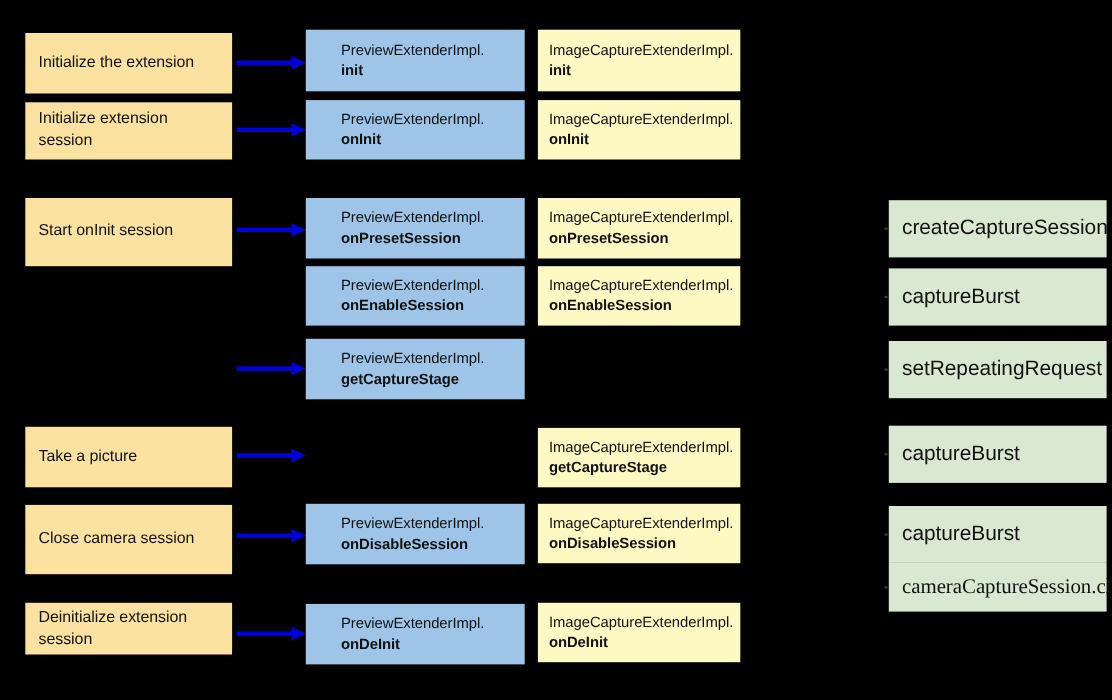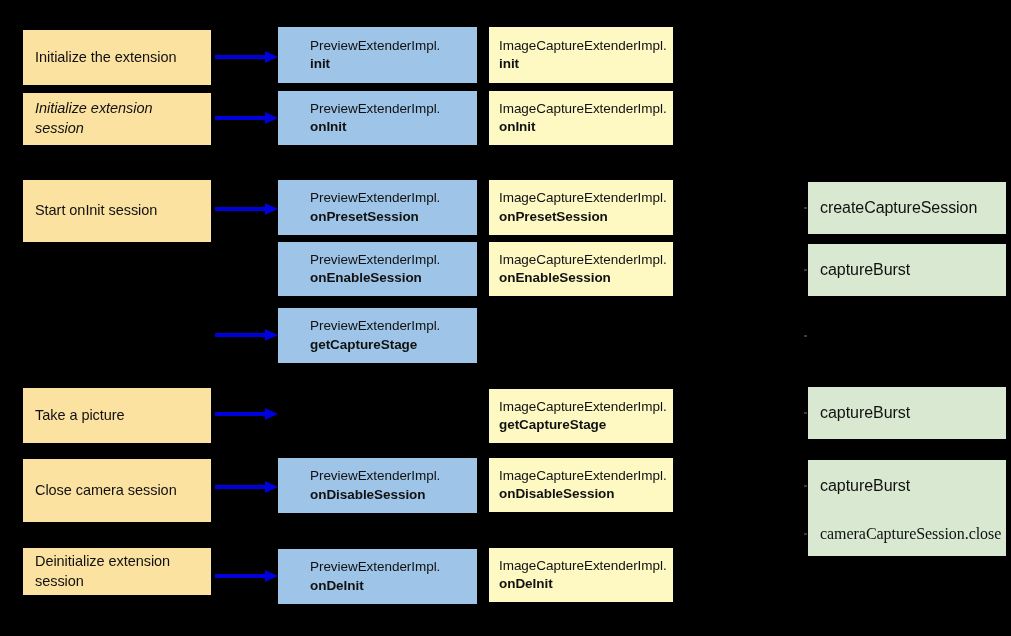--- a/index.html
+++ b/index.html
@@ -40,21 +40,21 @@
   }
   .box.preview {
     background: #9EC4E8;
     padding-left: 32px;
   }
   .box.imagecap {
     background: #fef9c3;
   }
   .box.camera2 {
     background: #D9E8D0;
-    font-size: 16px;
+    font-size: 19px;
     padding-left: 12px;
   }
   .cls {
     display: block;
     font-weight: normal;
   }
   .mth {
     display: block;
     font-weight: bold;
   }
@@ -100,21 +100,21 @@
       <div class="head" style="left: 50px;"></div>
     </div>
     <div class="box preview" style="left: 278px; width: 199px; top: 27px; height: 56px;">
       <span class="cls">PreviewExtenderImpl.</span>
       <span class="mth">init</span>
     </div>
     <div class="box imagecap" style="left: 489px; width: 184px; top: 27px; height: 56px;">
       <span class="cls">ImageCaptureExtenderImpl.</span>
       <span class="mth">init</span>
     </div>
-    <div class="box stage" style="left: 23px; width: 188px; top: 93px; height: 52px; font-style: italic;">
+    <div class="box stage" style="left: 23px; width: 188px; top: 93px; height: 52px;">
       <span class="stage-line">Initialize extension</span>
       <span class="stage-line">session</span>
     </div>
     <div class="arrow" style="left: 215px; width: 63px; top: 112px;">
       <div class="shaft" style="width: 51px;"></div>
       <div class="head" style="left: 50px;"></div>
     </div>
     <div class="box preview" style="left: 278px; width: 199px; top: 91px; height: 54px;">
       <span class="cls">PreviewExtenderImpl.</span>
       <span class="mth">onInit</span>
@@ -154,20 +154,23 @@
       <span>captureBurst</span>
     </div>
     <div class="tick" style="left: 804px; top: 269px;"></div>
     <div class="arrow" style="left: 215px; width: 63px; top: 329px;">
       <div class="shaft" style="width: 51px;"></div>
       <div class="head" style="left: 50px;"></div>
     </div>
     <div class="box preview" style="left: 278px; width: 199px; top: 308px; height: 55px;">
       <span class="cls">PreviewExtenderImpl.</span>
       <span class="mth">getCaptureStage</span>
+    </div>
+    <div class="box camera2" style="left: 808px; width: 198px; top: 310px; height: 52px;">
+      <span>setRepeatingRequest</span>
     </div>
     <div class="tick" style="left: 804px; top: 335px;"></div>
     <div class="box stage" style="left: 23px; width: 188px; top: 388px; height: 55px;">
       <span class="stage-line">Take a picture</span>
     </div>
     <div class="arrow" style="left: 215px; width: 63px; top: 408px;">
       <div class="shaft" style="width: 51px;"></div>
       <div class="head" style="left: 50px;"></div>
     </div>
     <div class="box imagecap" style="left: 489px; width: 184px; top: 389px; height: 54px;">

